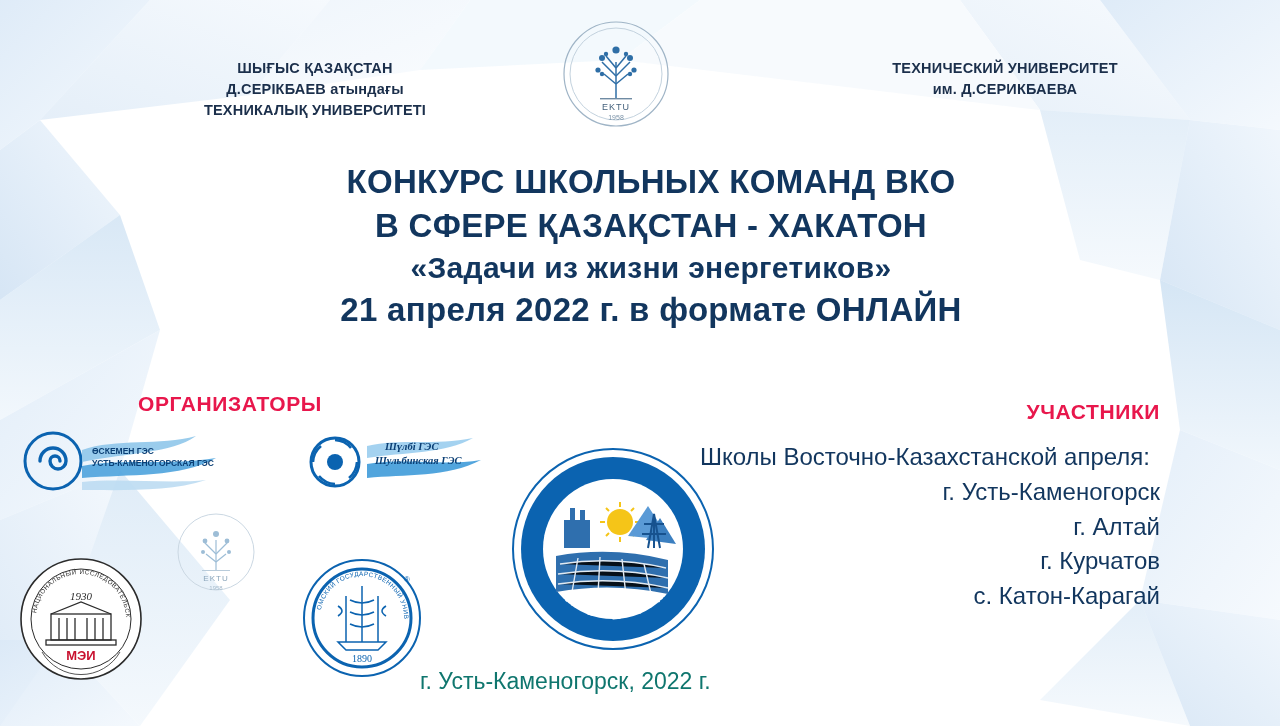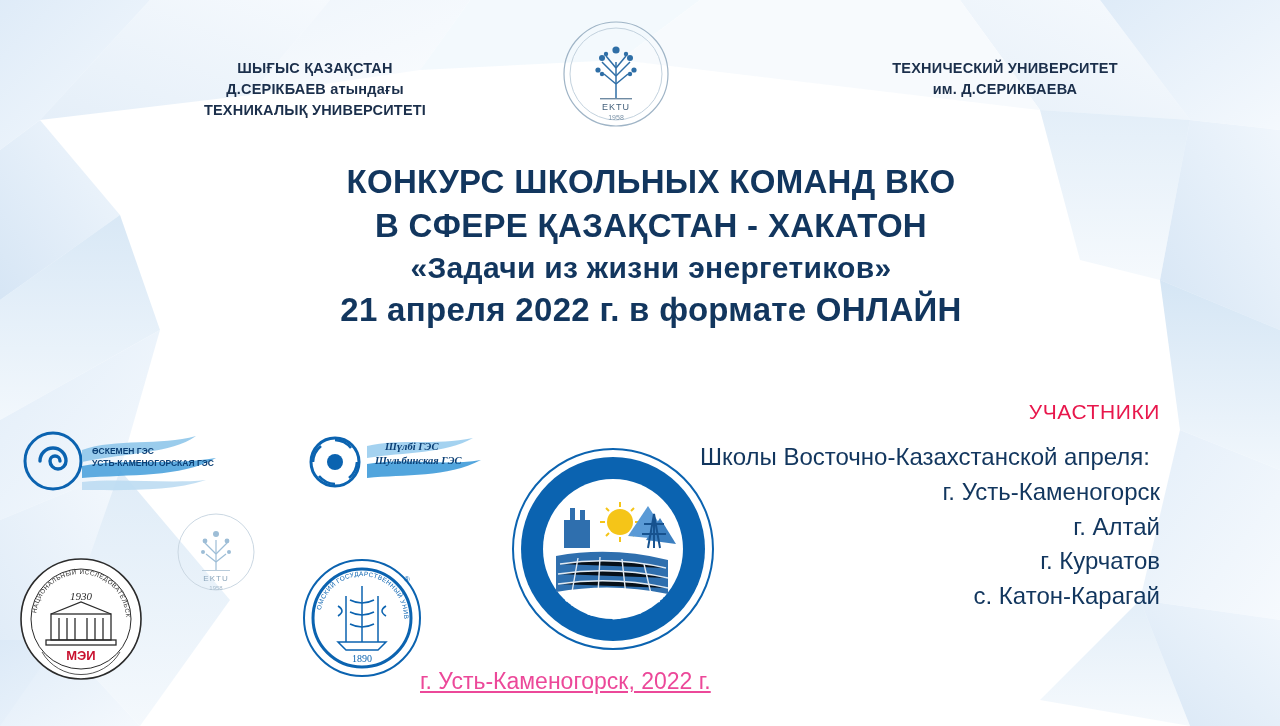--- a/index.html
+++ b/index.html
@@ -96,43 +96,42 @@
     font-size: 21px;
     font-weight: bold;
     color: #e8174c;
     letter-spacing: .6px;
   }
   .participants-label {
     position: absolute;
     right: 120px;
     top: 400px;
     font-size: 21px;
-    font-weight: normal;
+    font-weight: bold;
     color: #e8174c;
     letter-spacing: .6px;
   }
   .participants-list {
     position: absolute;
     right: 120px;
     top: 440px;
     width: 470px;
     text-align: right;
     font-size: 24px;
     color: #12365e;
     line-height: 1.45;
   }
   .participants-list .lead { text-align: center; }
 
   .footer-city {
     position: absolute;
     left: 420px;
     top: 668px;
     font-size: 23px;
-    color: #ec4899;
-    text-decoration: underline;
+    color: #0f766e;
   }
 
   
   .logo { position: absolute; }
 
   .logo-uk-ges { left: 20px; top: 428px; width: 210px; height: 66px; }
   .logo-shulba { left: 305px; top: 434px; width: 180px; height: 56px; }
   .logo-ektu-small { left: 170px; top: 508px; width: 92px; height: 92px; }
   .logo-mei { left: 18px; top: 556px; width: 126px; height: 126px; }
   .logo-omsk { left: 300px; top: 556px; width: 124px; height: 124px; }
@@ -230,20 +229,21 @@
     </div>
   </div>
 
   <div class="title-block">
     <div class="title-line">КОНКУРС ШКОЛЬНЫХ КОМАНД ВКО</div>
     <div class="title-line">В СФЕРЕ ҚАЗАҚСТАН - ХАКАТОН</div>
     <div class="title-line quoted">«Задачи из жизни энергетиков»</div>
     <div class="title-line">21 апреля 2022 г. в формате ОНЛАЙН</div>
   </div>
 
+  <div class="organizers-label">ОРГАНИЗАТОРЫ</div>
   <div class="participants-label">УЧАСТНИКИ</div>
 
   <div class="participants-list">
     <div class="lead">Школы Восточно-Казахстанской апреля:</div>
     <div>г. Усть-Каменогорск</div>
     <div>г. Алтай</div>
     <div>г. Курчатов</div>
     <div>с. Катон-Карагай</div>
   </div>
 

